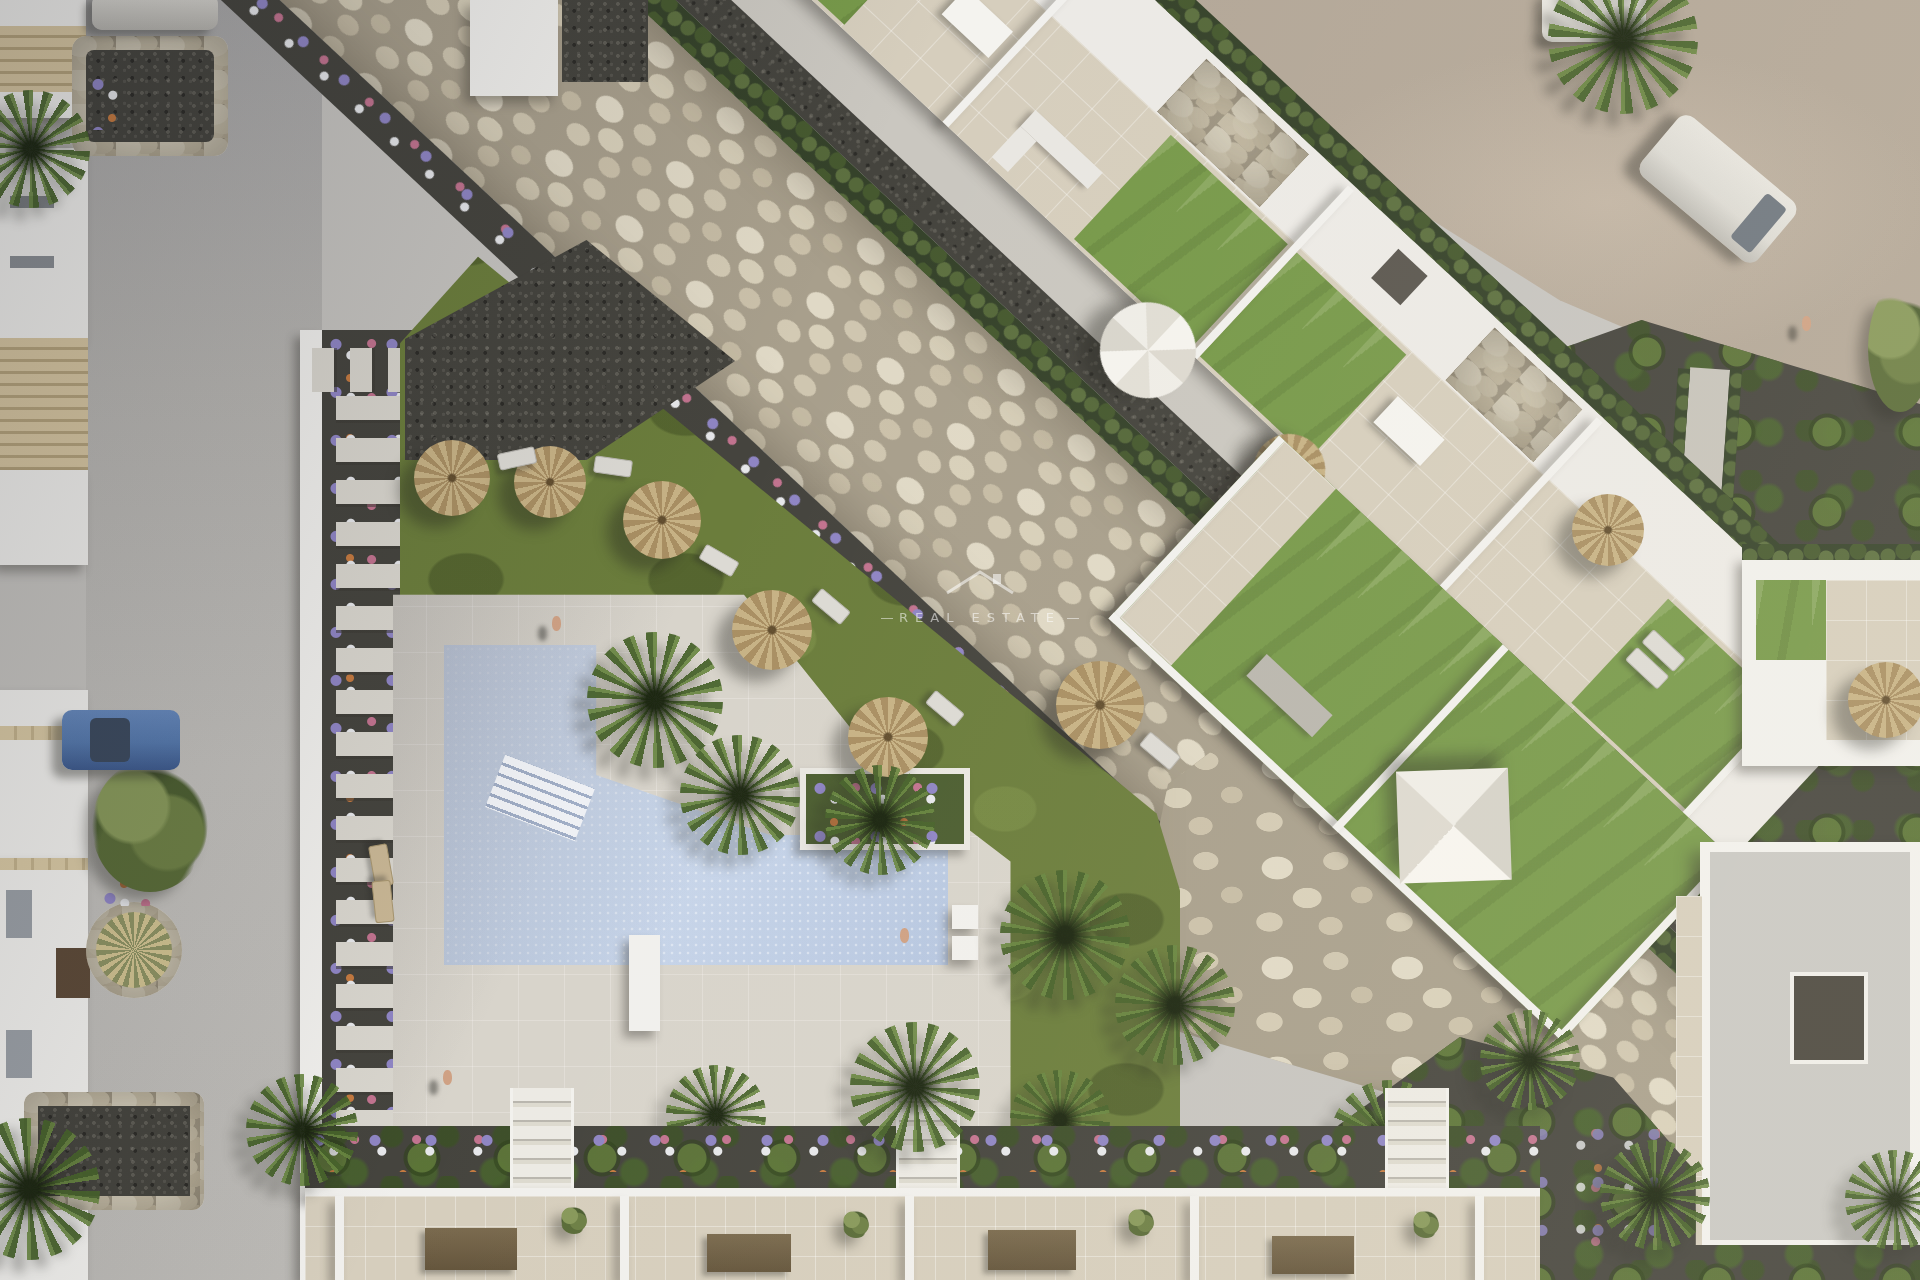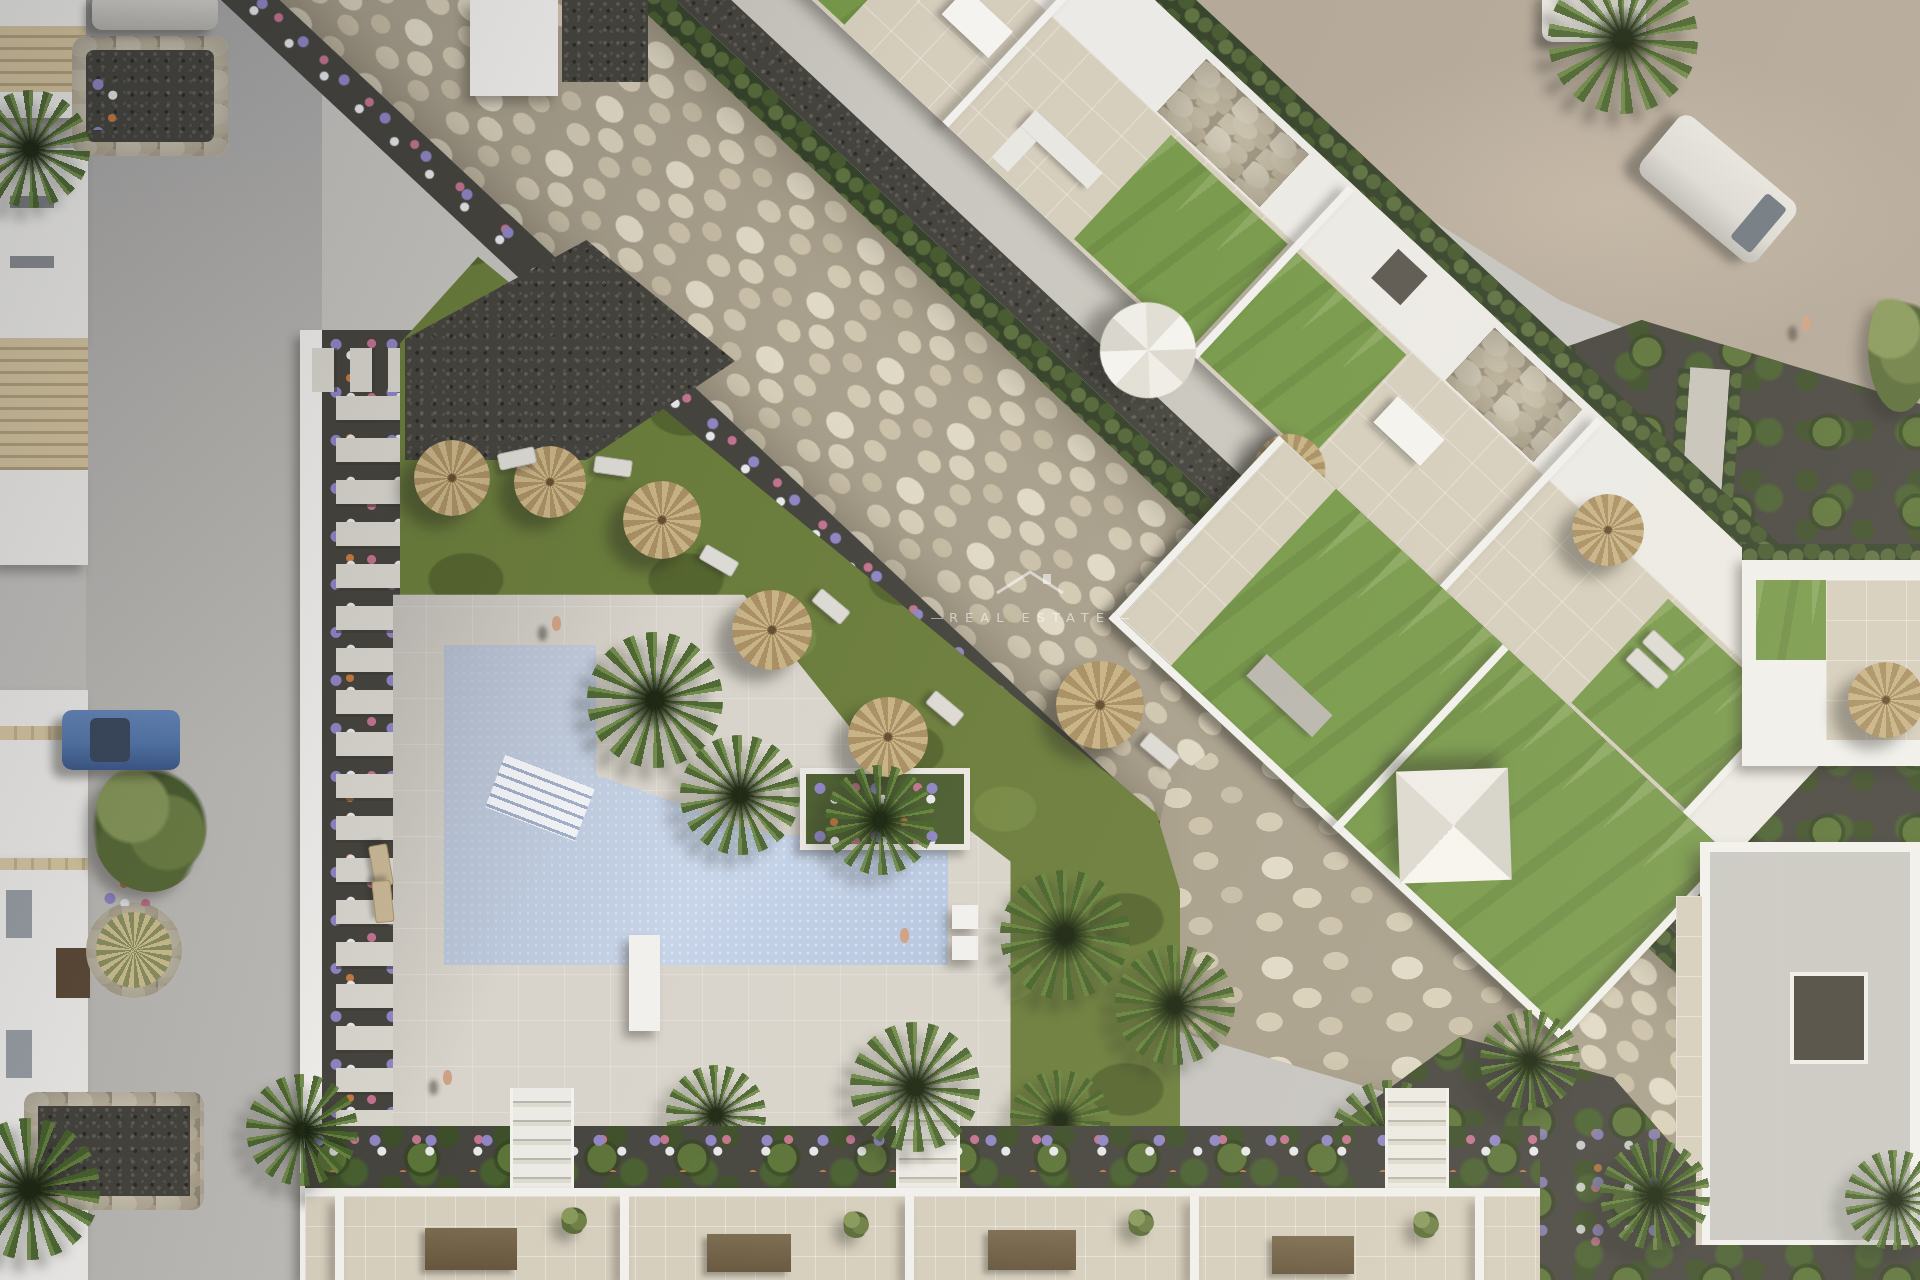--- a/index.html
+++ b/index.html
@@ -298,21 +298,21 @@
   <div class="abs palm" style="left:1548px;top:-36px;width:150px;height:150px;"></div>
   <div class="abs bush" style="left:1868px;top:284px;width:64px;height:128px;"></div>
 
   <div class="abs person" style="left:552px;top:616px;"></div>
   <div class="abs person" style="left:900px;top:928px;box-shadow:none;"></div>
   <div class="abs person" style="left:443px;top:1070px;"></div>
   <div class="abs person" style="left:1802px;top:316px;"></div>
 
   <div class="abs vignette" style="left:0;top:0;width:1920px;height:1280px;pointer-events:none;"></div>
 
-  <div class="abs watermark" style="left:900px;top:566px;width:260px;height:170px;text-align:center;">
+  <div class="abs watermark" style="left:850px;top:566px;width:260px;height:170px;text-align:center;">
     <svg width="74" height="30" viewBox="0 0 74 30" style="display:block;margin:0 auto;">
       <path d="M4 27 L37 6 L70 27" fill="none" stroke="rgba(255,255,255,0.55)" stroke-width="3"></path>
       <rect x="50" y="8" width="8" height="10" fill="rgba(255,255,255,0.55)"></rect>
     </svg>
     <div class="wm-tagline">REAL ESTATE</div>
   </div>
 
 </div>
 
 </body></html>

